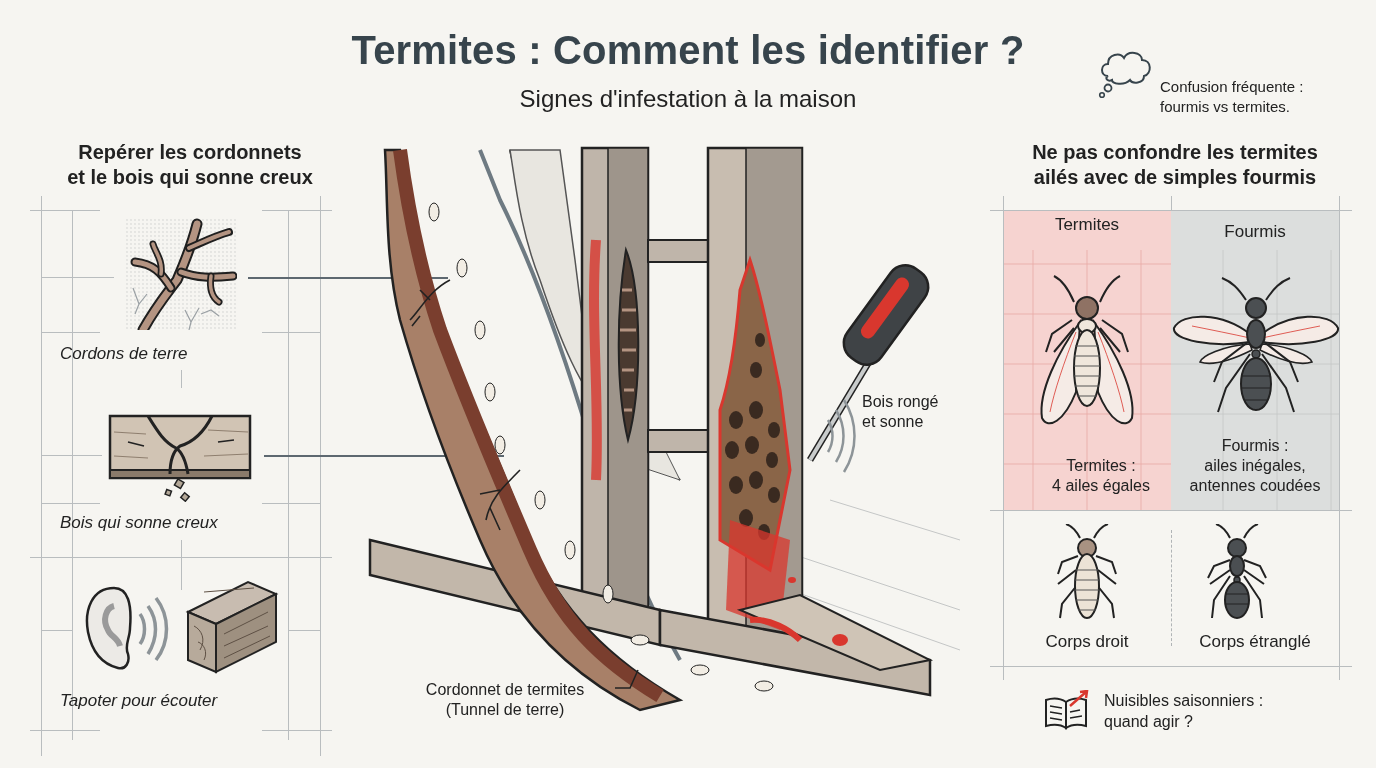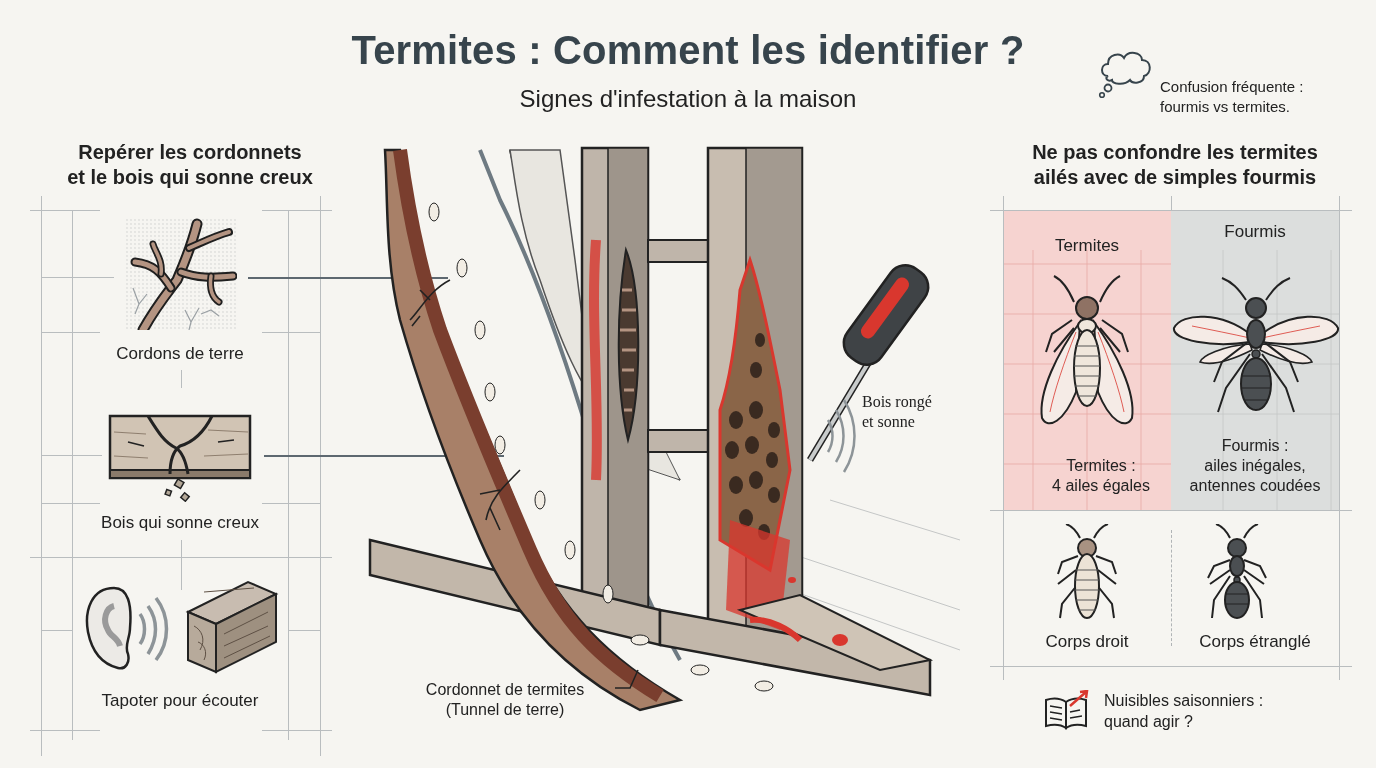--- a/index.html
+++ b/index.html
@@ -19,21 +19,21 @@
     left: 0; width: 1376px; top: 85px; text-align: center;
     font-size: 24px; color: #222;
   }
   .note { left: 1098px; top: 46px; width: 270px; height: 56px; }
   .note-text { position: absolute; left: 62px; top: 6px; font-size: 15px; line-height: 20px; color: #222; margin-top: 25px; }
 
   .section-title {
     text-align: center; font-size: 20px; font-weight: bold; line-height: 25px; color: #222;
   }
   .grid-line { position: absolute; background: #b9bdbf; }
-  .item-label { position: absolute; text-align: center; font-size: 17px; color: #222; }
+  .item-label { position: absolute; text-align: left; font-size: 17px; color: #222; font-style: italic; }
   .leader { position: absolute; height: 1.5px; background: #5d6870; }
 
   .panel-head { position: absolute; text-align: center; font-size: 17px; color: #222; }
   .panel-caption { position: absolute; text-align: center; font-size: 16px; line-height: 20px; color: #222; }
   .diagram-label { position: absolute; font-size: 16px; line-height: 20px; color: #222; }
 </style>
 </head>
 <body>
 
 <div class="abs title">Termites : Comment les identifier ?</div>
@@ -211,21 +211,21 @@
       <rect x="518" y="132" width="14" height="72" rx="7" transform="rotate(36 525 168)" fill="#d9372e"></rect>
     </g>
     <g fill="none" stroke="#8d9498" stroke-width="2.5">
       <path d="M468 280 C474 290 474 302 468 312"></path>
       <path d="M476 270 C486 286 486 306 476 322"></path>
       <path d="M484 260 C498 282 498 310 484 332"></path>
     </g>
 
     <path d="M255 548 L270 548 L278 530" stroke="#222" stroke-width="1.5" fill="none"></path>
   </svg>
-  <div class="diagram-label" style="left:502px;top:252px;font-family:Liberation Serif, serif;">
+  <div class="diagram-label" style="left:502px;top:252px;">
     <div>Bois rongé</div>
     <div>et sonne</div>
   </div>
   <div class="diagram-label" style="left:30px;top:540px;width:230px;text-align:center;">
     <div>Cordonnet de termites</div>
     <div>(Tunnel de terre)</div>
   </div>
 </div>
 
 <div class="abs" style="left:980px;top:0;width:396px;height:768px;">
@@ -259,21 +259,21 @@
   </svg>
 
   <div class="grid-line" style="left:10px;top:210px;width:362px;height:1px;"></div>
   <div class="grid-line" style="left:23px;top:196px;width:1px;height:484px;"></div>
   <div class="grid-line" style="left:191px;top:196px;width:1px;height:14px;"></div>
   <div class="grid-line" style="left:359px;top:196px;width:1px;height:484px;"></div>
   <div class="grid-line" style="left:10px;top:510px;width:362px;height:1px;"></div>
   <div class="grid-line" style="left:10px;top:666px;width:362px;height:1px;"></div>
   <div class="abs" style="left:191px;top:530px;width:0;height:116px;border-left:1px dashed #b0b4b6;"></div>
 
-  <div class="panel-head" style="left:23px;top:236px;width:168px;">Termites</div>
+  <div class="panel-head" style="left:23px;top:215px;width:168px;">Termites</div>
   <div class="panel-head" style="left:191px;top:222px;width:168px;">Fourmis</div>
 
   <svg class="abs" style="left:48px;top:272px" width="118" height="160" viewBox="0 0 118 160">
     <path d="M46 30 C40 16 34 8 26 4 M72 30 C78 16 84 8 92 4" stroke="#222" stroke-width="2" fill="none"></path>
     <path d="M52 50 C30 80 10 120 14 146 C20 158 36 150 48 120 Z" fill="#f5ebe6" stroke="#222" stroke-width="2"></path>
     <path d="M66 50 C88 80 108 120 104 146 C98 158 82 150 70 120 Z" fill="#f5ebe6" stroke="#222" stroke-width="2"></path>
     <path d="M48 60 C36 90 26 120 22 140 M70 60 C82 90 92 120 96 140" stroke="#d9372e" stroke-width="0.8" fill="none"></path>
     <path d="M44 48 L24 62 L18 80 M74 48 L94 62 L100 80 M46 56 L26 80 M72 56 L92 80" stroke="#222" stroke-width="2" fill="none"></path>
     <circle cx="59" cy="36" r="11" fill="#8f7264" stroke="#222" stroke-width="2"></circle>
     <ellipse cx="59" cy="54" rx="9" ry="7" fill="#efe6dc" stroke="#222" stroke-width="2"></ellipse>

